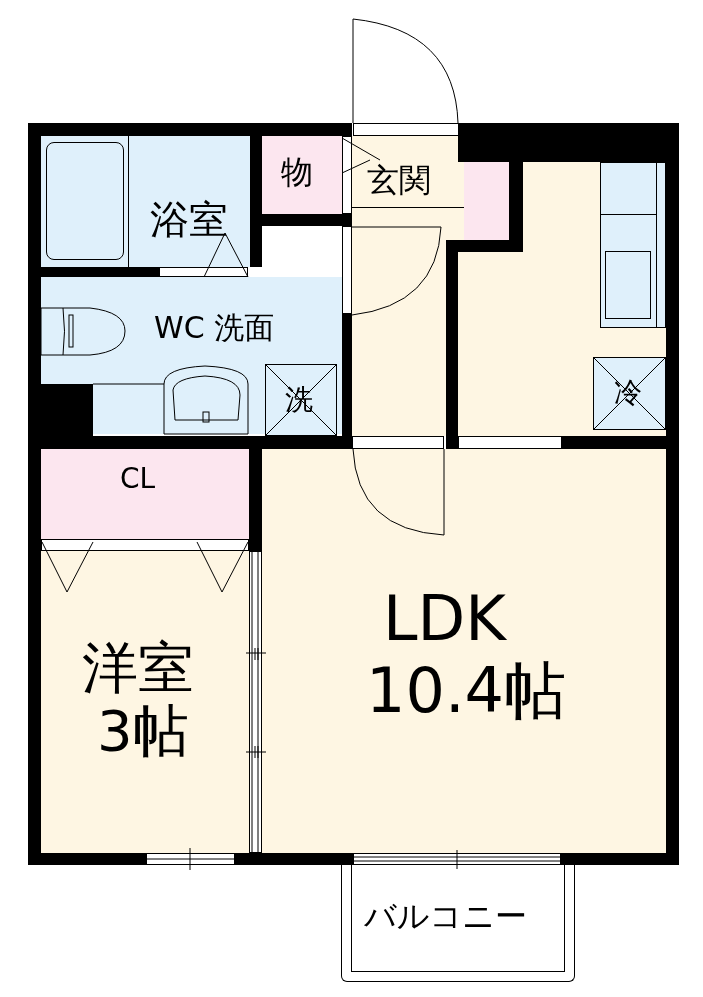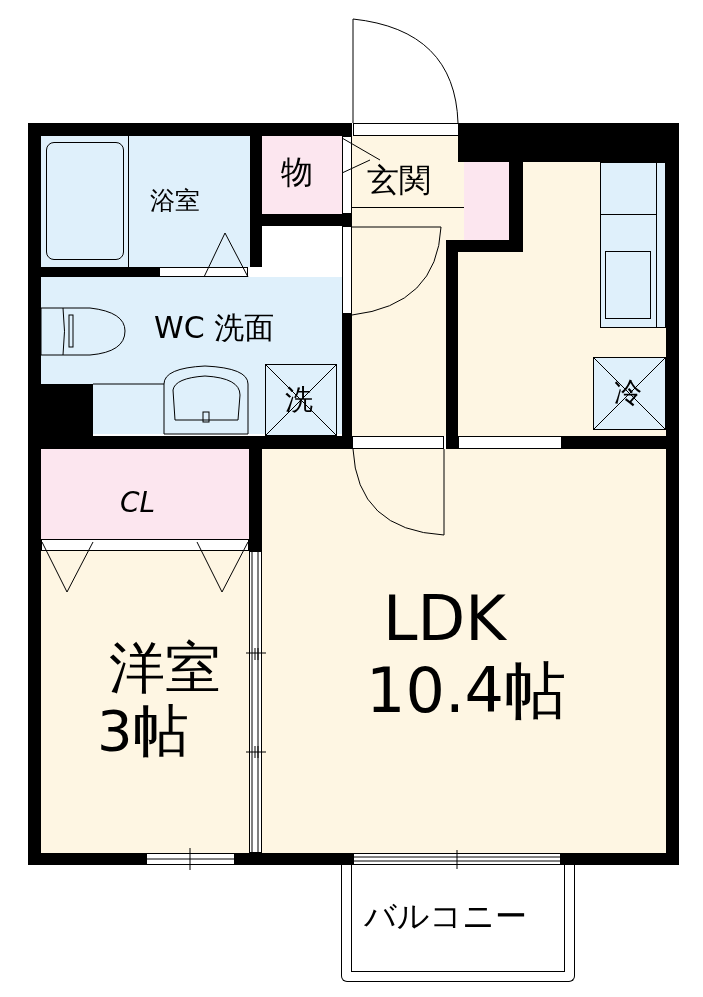--- a/index.html
+++ b/index.html
@@ -105,24 +105,24 @@
     <line x1="146" y1="859" x2="235" y2="859"></line>
     <line x1="190" y1="848" x2="190" y2="870"></line>
     <line x1="353" y1="857" x2="561" y2="857"></line>
     <line x1="353" y1="861" x2="561" y2="861"></line>
     <line x1="457" y1="850" x2="457" y2="869"></line>
     <line x1="252" y1="551" x2="252" y2="853"></line>
     <line x1="258" y1="551" x2="258" y2="853"></line>
   </g>
 </svg>
 
-<div class="lbl" style="left:150px;top:188px;font-size:25px;">浴室</div>
+<div class="lbl" style="left:150px;top:200px;font-size:39px;">浴室</div>
 <div class="lbl" style="left:281px;top:156px;font-size:32px;">物</div>
 <div class="lbl" style="left:367px;top:156px;font-size:32px;margin-top:8px;">玄関</div>
 <div class="lbl" style="left:154px;top:313px;font-size:30px;">WC 洗面</div>
 <div class="lbl" style="left:285px;top:386px;font-size:28px;">洗</div>
 <div class="lbl" style="left:614px;top:379px;font-size:28px;">冷</div>
-<div class="lbl" style="left:120px;top:489px;font-size:28px;font-style:italic;">CL</div>
-<div class="lbl" style="left:82px;top:640px;font-size:56px;margin-left:27px;">洋室</div>
+<div class="lbl" style="left:120px;top:465px;font-size:28px;">CL</div>
+<div class="lbl" style="left:82px;top:640px;font-size:56px;">洋室</div>
 <div class="lbl" style="left:97px;top:703px;font-size:56px;">3帖</div>
 <div class="lbl" style="left:383px;top:588px;font-size:62px;">LDK</div>
 <div class="lbl" style="left:366px;top:660px;font-size:62px;">10.4帖</div>
 <div class="lbl" style="left:364px;top:900px;font-size:32px;">バルコニー</div>
 
 </body></html>

